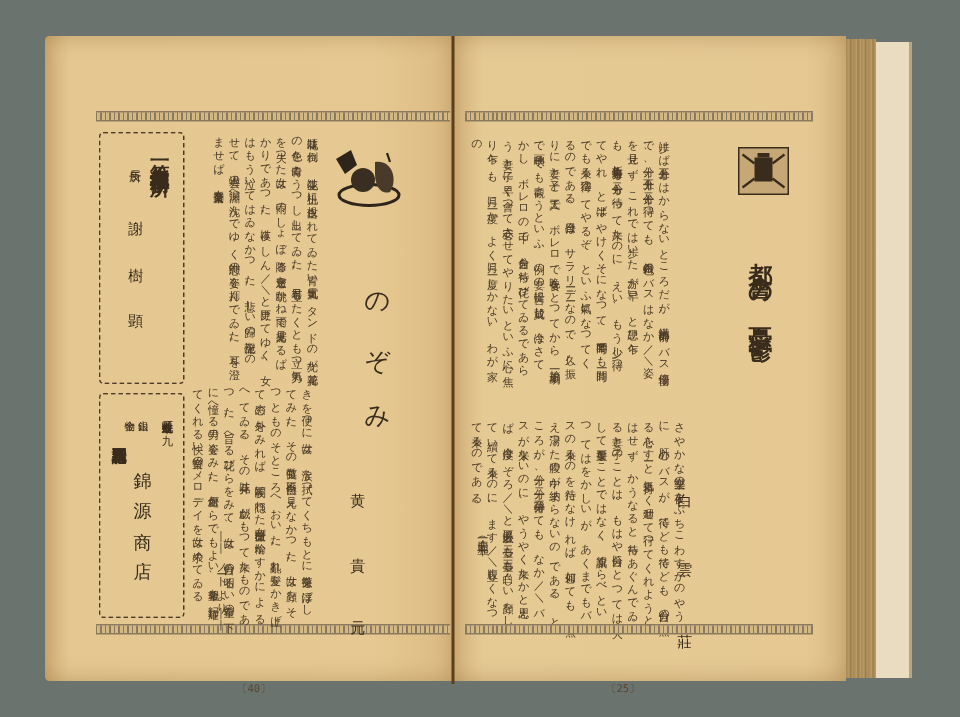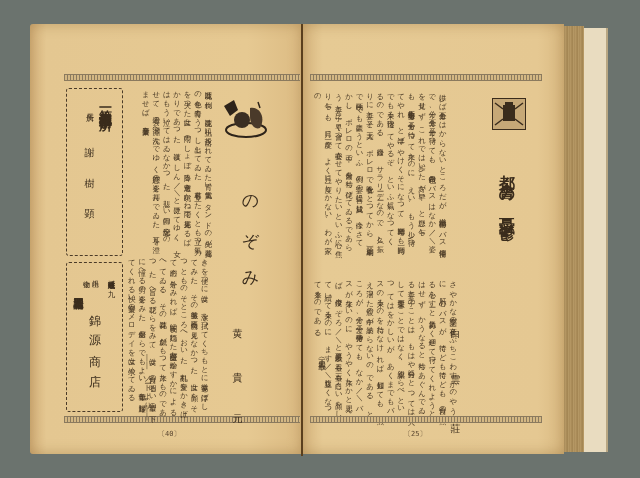--- a/index.html
+++ b/index.html
@@ -27,21 +27,21 @@
       position: absolute; height: 5px;
       background: repeating-linear-gradient(90deg,#8b7a5e 0 1px,#d4b884 1px 3px);
       border-top: 1px solid #8b7a5e; border-bottom: 1px solid #8b7a5e;
     }
     .vtext {
       position: absolute; writing-mode: vertical-rl; color: #3a2c1c;
       font-family: "DejaVu Serif", serif;
     }
     .body-text { font-size: 7.4px; line-height: 10.4px; letter-spacing: 0.4px; color: #4a3a26; }
     .adbox { position: absolute; border: 1px dashed #4b3b28; border-radius: 3px; }
-    .folio { position: absolute; font-size: 7px; color: #5a4630; font-family: "DejaVu Sans Mono", monospace; }
+    .folio { position: absolute; font-size: 7px; color: #5a4630; font-family: "DejaVu Sans Mono", monospace; margin-top: 25px; }
     .illus { position: absolute; }
     .emblem { position: absolute; width: 32px; height: 30px; border: 1px solid #3a2c1c; background: #c6a877; }
   </style>
 </head>
 <body>
 
 <div class="book">
 
   <div class="page left">
     <div class="rule" style="left:34px; top:50px; width:236px;"></div>

